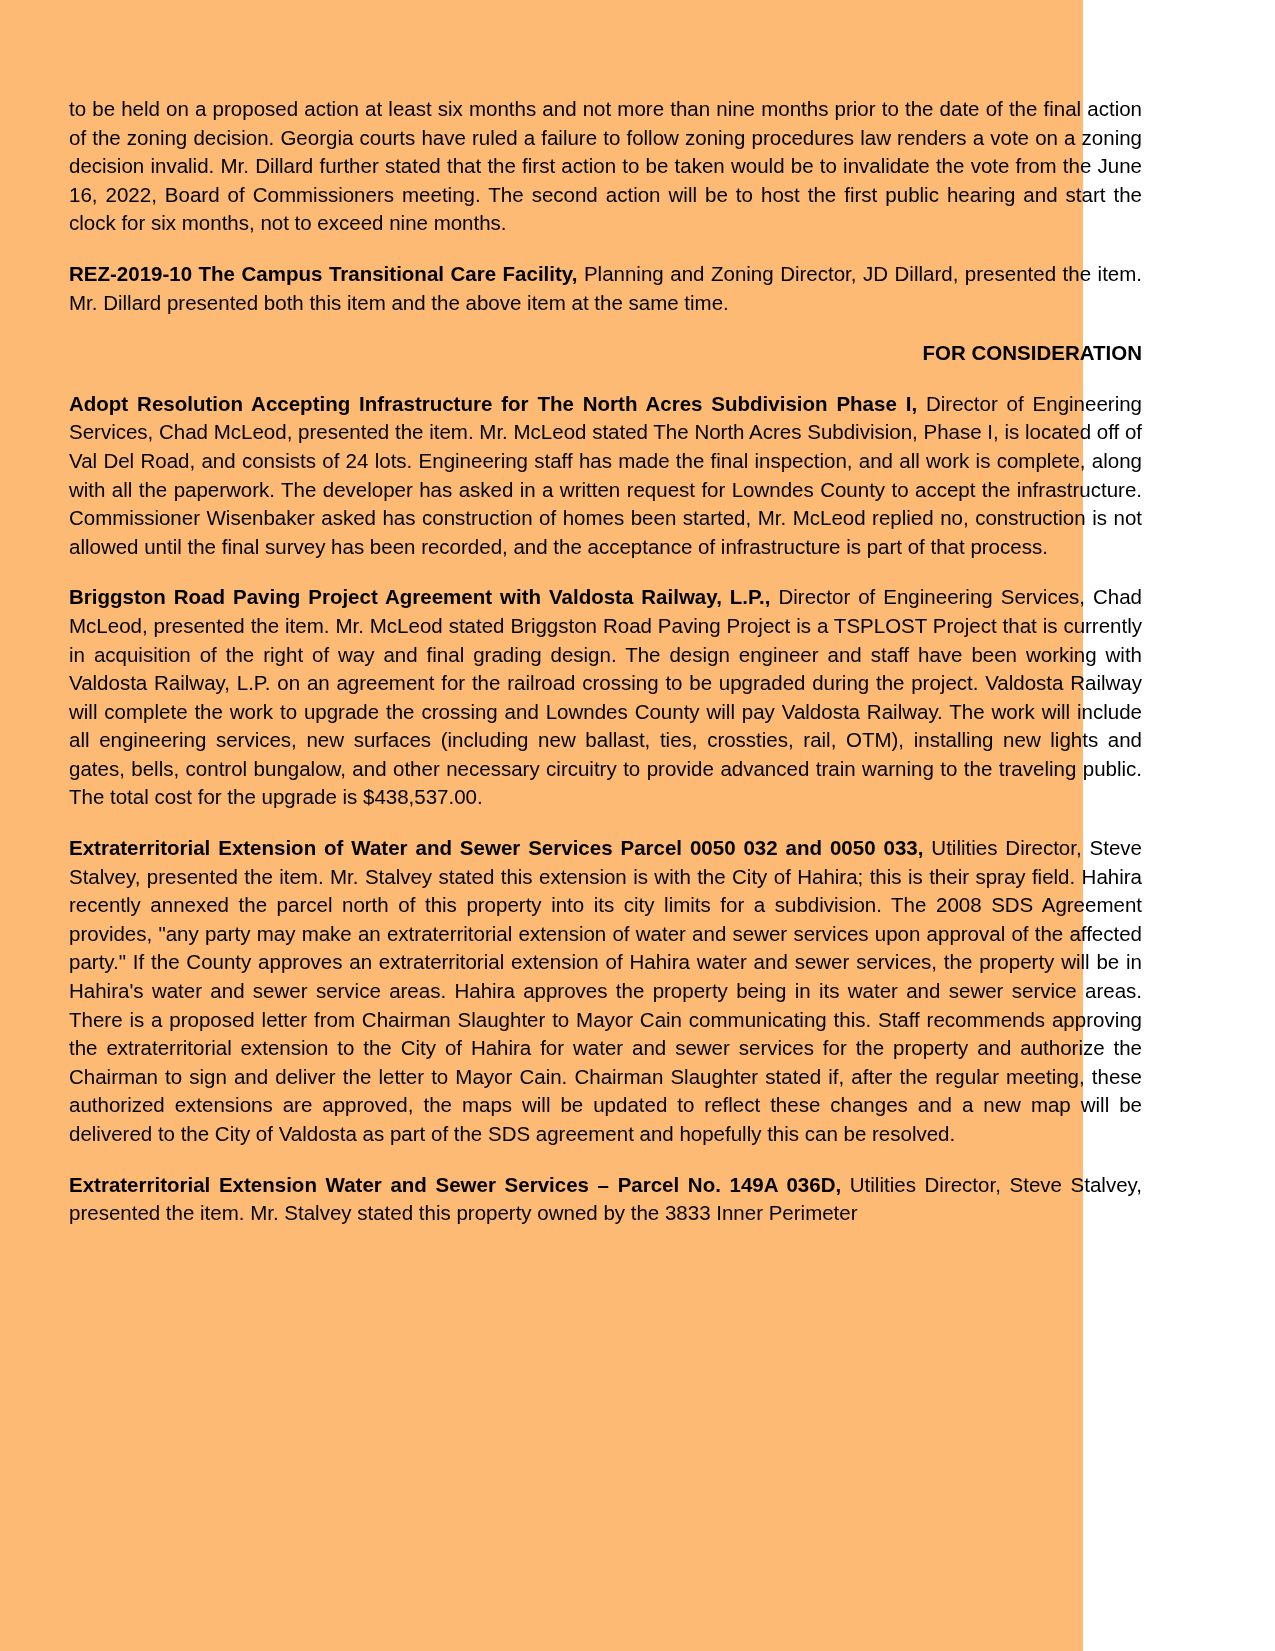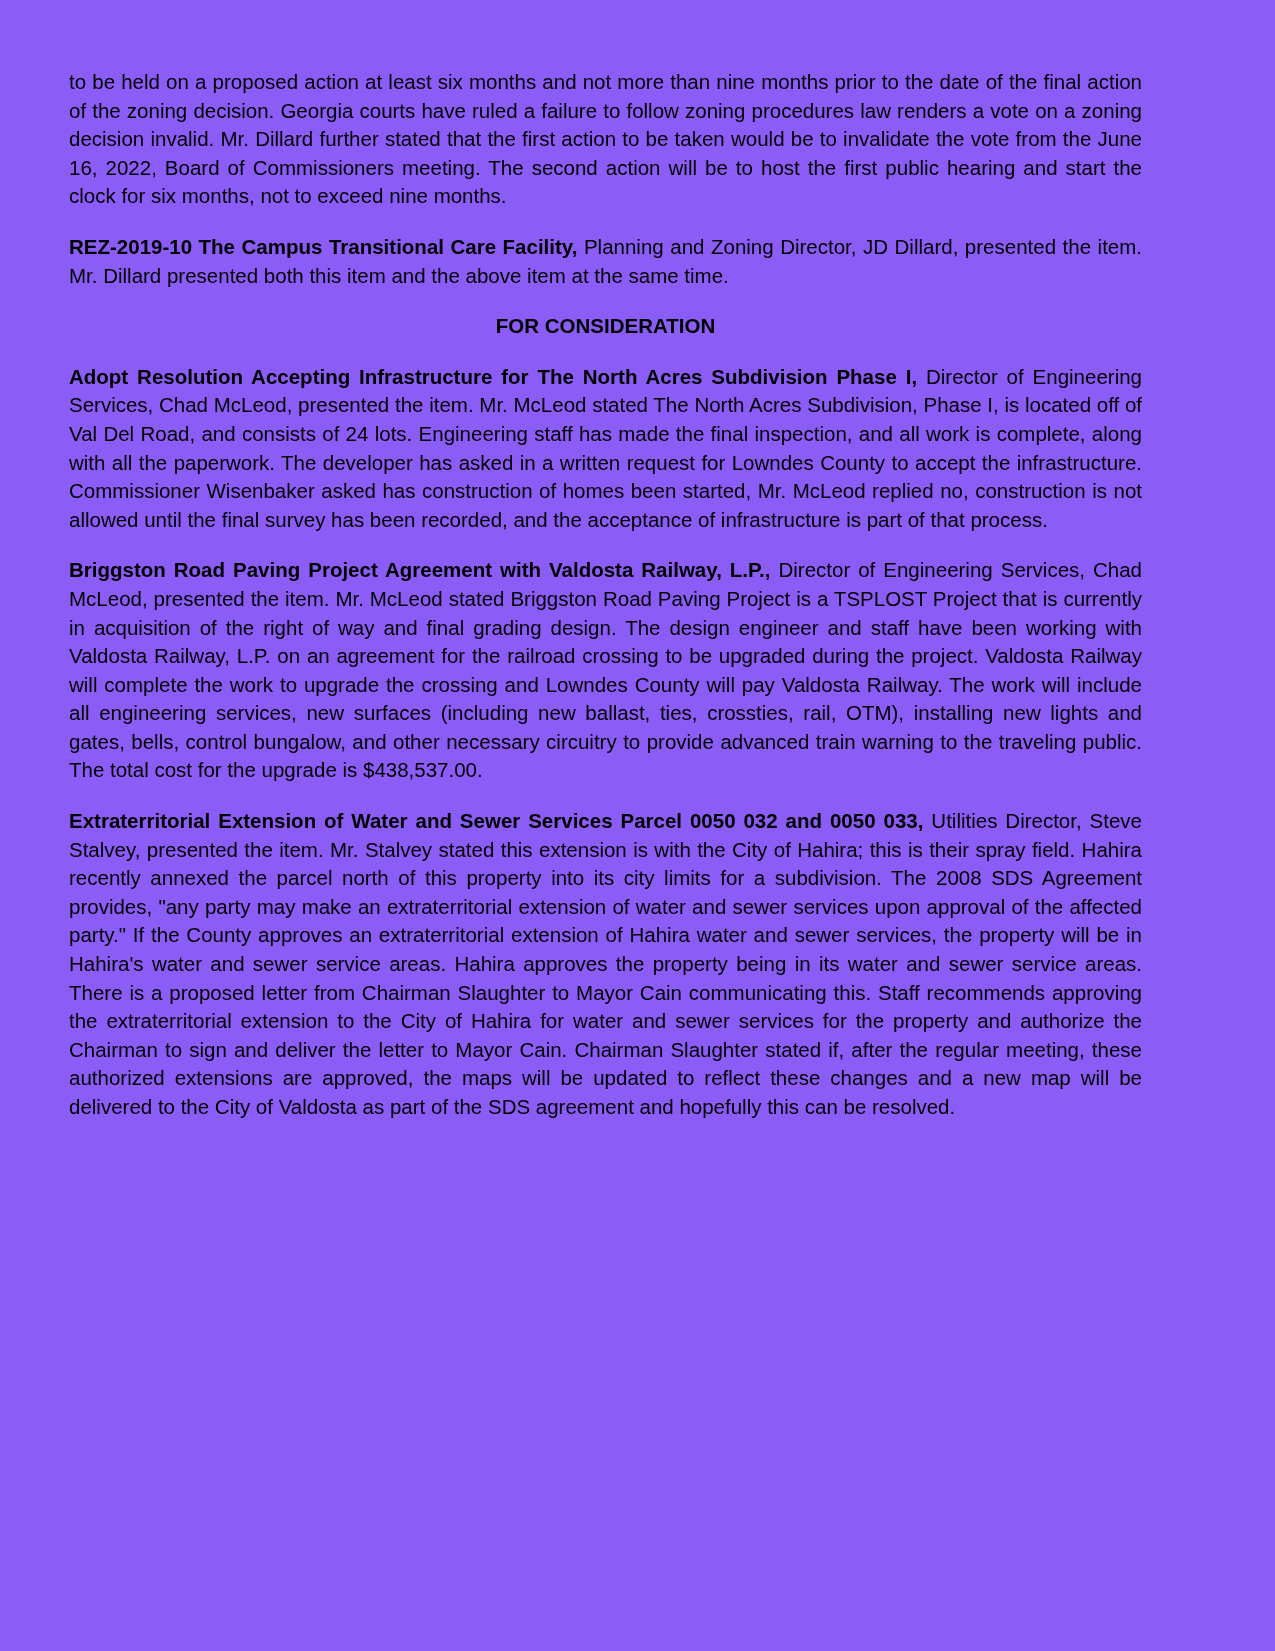--- a/index.html
+++ b/index.html
@@ -8,24 +8,24 @@
     background: #ffffff;
   }
   body {
     width: 1275px;
     height: 1651px;
     font-family: "Liberation Sans", sans-serif;
     color: #000000;
   }
   .page {
     box-sizing: border-box;
-    width: 1275px;
+    width: 1083px;
     height: 1651px;
-    padding: 68px 133px 0 69px;
-    background: #8b5cf6;
+    padding: 95px 133px 0 69px;
+    background: #fdba74;
   }
   .doc-body {
     width: 1073px;
   }
   p.para {
     margin: 0 0 22px 0;
     font-size: 20.5px;
     line-height: 28.6px;
     text-align: justify;
     text-justify: inter-word;
@@ -35,21 +35,21 @@
     margin-bottom: 0;
   }
   .lead {
     font-weight: bold;
   }
   .section-head {
     font-weight: bold;
     margin: 0 0 22px 0;
     font-size: 20.5px;
     line-height: 28.6px;
-    text-align: center;
+    text-align: right;
   }
 </style>
 </head>
 <body>
 
 <div class="page">
   <div class="doc-body">
 
     <p class="para">
       <span>to be held on a proposed action at least six months and not more than nine months prior to the date of the final action of the zoning decision. Georgia courts have ruled a failure to follow zoning procedures law renders a vote on a zoning decision invalid. Mr. Dillard further stated that the first action to be taken would be to invalidate the vote from the June 16, 2022, Board of Commissioners meeting. The second action will be to host the first public hearing and start the clock for six months, not to exceed nine months.</span>
@@ -66,15 +66,18 @@
     </p>
 
     <p class="para">
       <span class="lead">Briggston Road Paving Project Agreement with Valdosta Railway, L.P.,</span><span> Director of Engineering Services, Chad McLeod, presented the item. Mr. McLeod stated Briggston Road Paving Project is a TSPLOST Project that is currently in acquisition of the right of way and final grading design. The design engineer and staff have been working with Valdosta Railway, L.P. on an agreement for the railroad crossing to be upgraded during the project. Valdosta Railway will complete the work to upgrade the crossing and Lowndes County will pay Valdosta Railway. The work will include all engineering services, new surfaces (including new ballast, ties, crossties, rail, OTM), installing new lights and gates, bells, control bungalow, and other necessary circuitry to provide advanced train warning to the traveling public. The total cost for the upgrade is $438,537.00.</span>
     </p>
 
     <p class="para">
       <span class="lead">Extraterritorial Extension of Water and Sewer Services Parcel 0050 032 and 0050 033,</span><span> Utilities Director, Steve Stalvey, presented the item. Mr. Stalvey stated this extension is with the City of Hahira; this is their spray field. Hahira recently annexed the parcel north of this property into its city limits for a subdivision. The 2008 SDS Agreement provides, "any party may make an extraterritorial extension of water and sewer services upon approval of the affected party." If the County approves an extraterritorial extension of Hahira water and sewer services, the property will be in Hahira's water and sewer service areas. Hahira approves the property being in its water and sewer service areas. There is a proposed letter from Chairman Slaughter to Mayor Cain communicating this. Staff recommends approving the extraterritorial extension to the City of Hahira for water and sewer services for the property and authorize the Chairman to sign and deliver the letter to Mayor Cain. Chairman Slaughter stated if, after the regular meeting, these authorized extensions are approved, the maps will be updated to reflect these changes and a new map will be delivered to the City of Valdosta as part of the SDS agreement and hopefully this can be resolved.</span>
     </p>
 
+    <p class="para">
+      <span class="lead">Extraterritorial Extension Water and Sewer Services – Parcel No. 149A 036D,</span><span> Utilities Director, Steve Stalvey, presented the item. Mr. Stalvey stated this property owned by the 3833 Inner Perimeter</span>
+    </p>
 
   </div>
 </div>
 
 </body></html>

